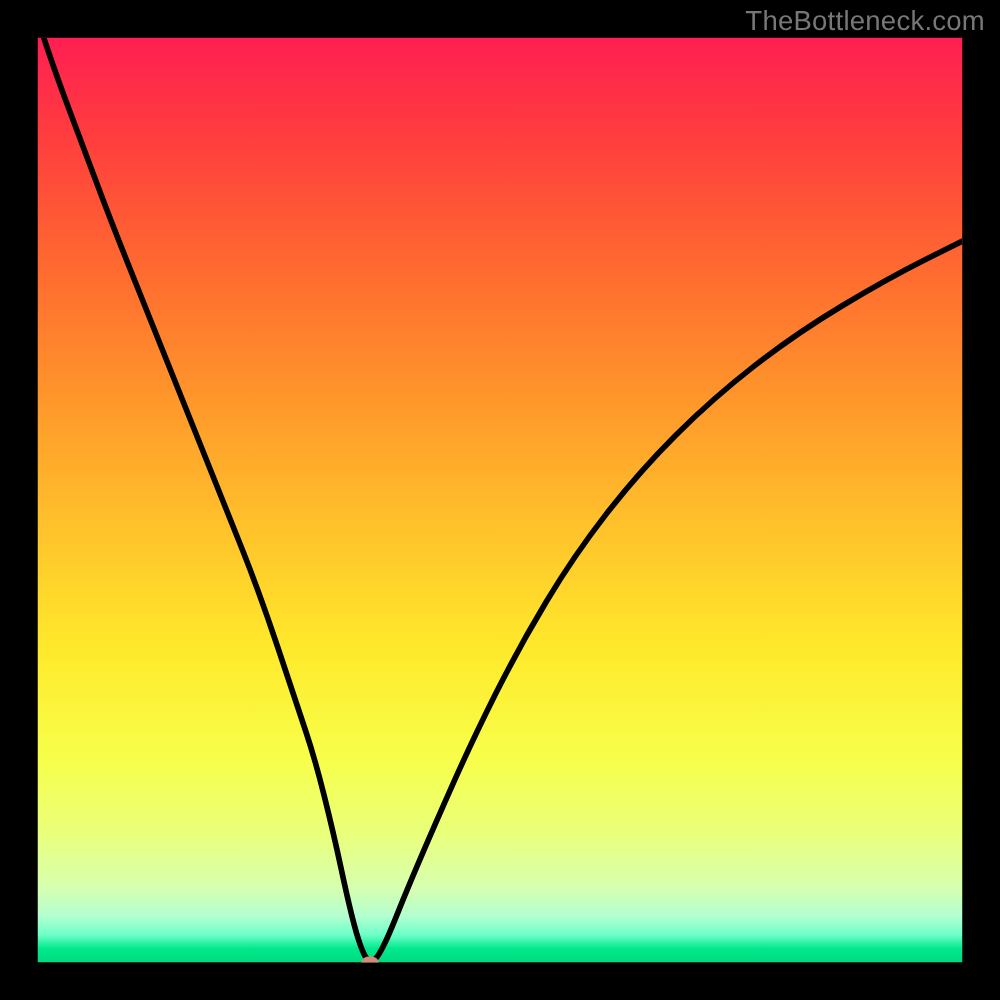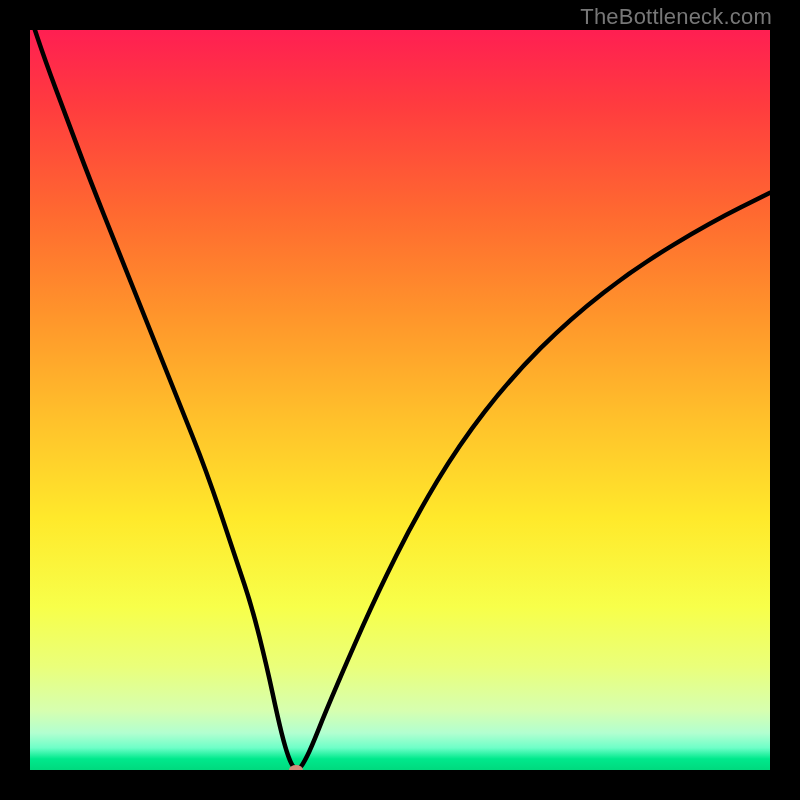--- a/index.html
+++ b/index.html
@@ -13,21 +13,21 @@
   }
   .frame {
     position: relative;
     width: 800px;
     height: 800px;
     background: #000;
   }
   .watermark {
     position: absolute;
     top: 4px;
-    right: 28px;
+    right: 12px;
     color: #777;
     font-size: 22px;
     font-weight: 500;
     letter-spacing: 0.2px;
     z-index: 10;
   }
   .plot-area {
     position: absolute;
     left: 30px;
     top: 30px;

